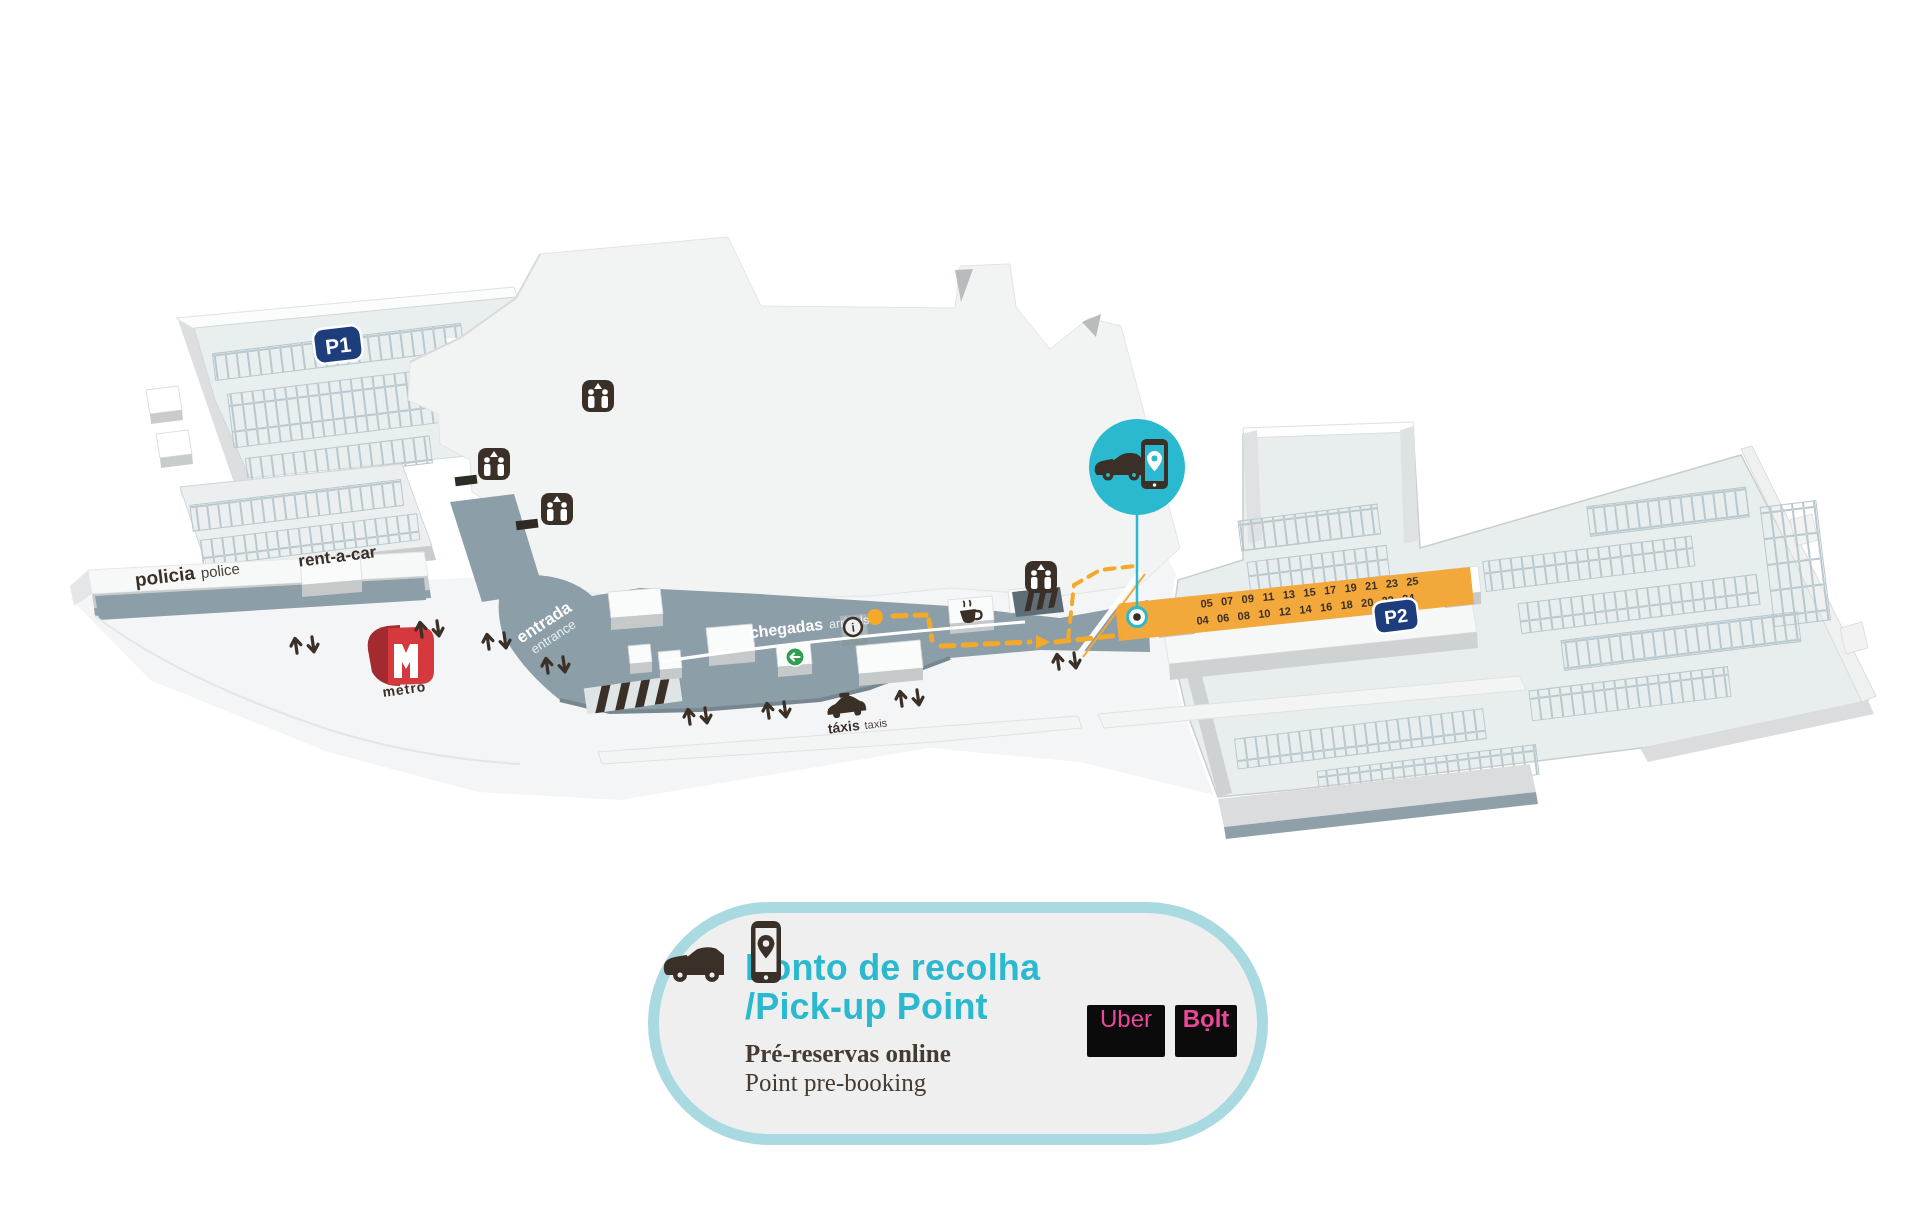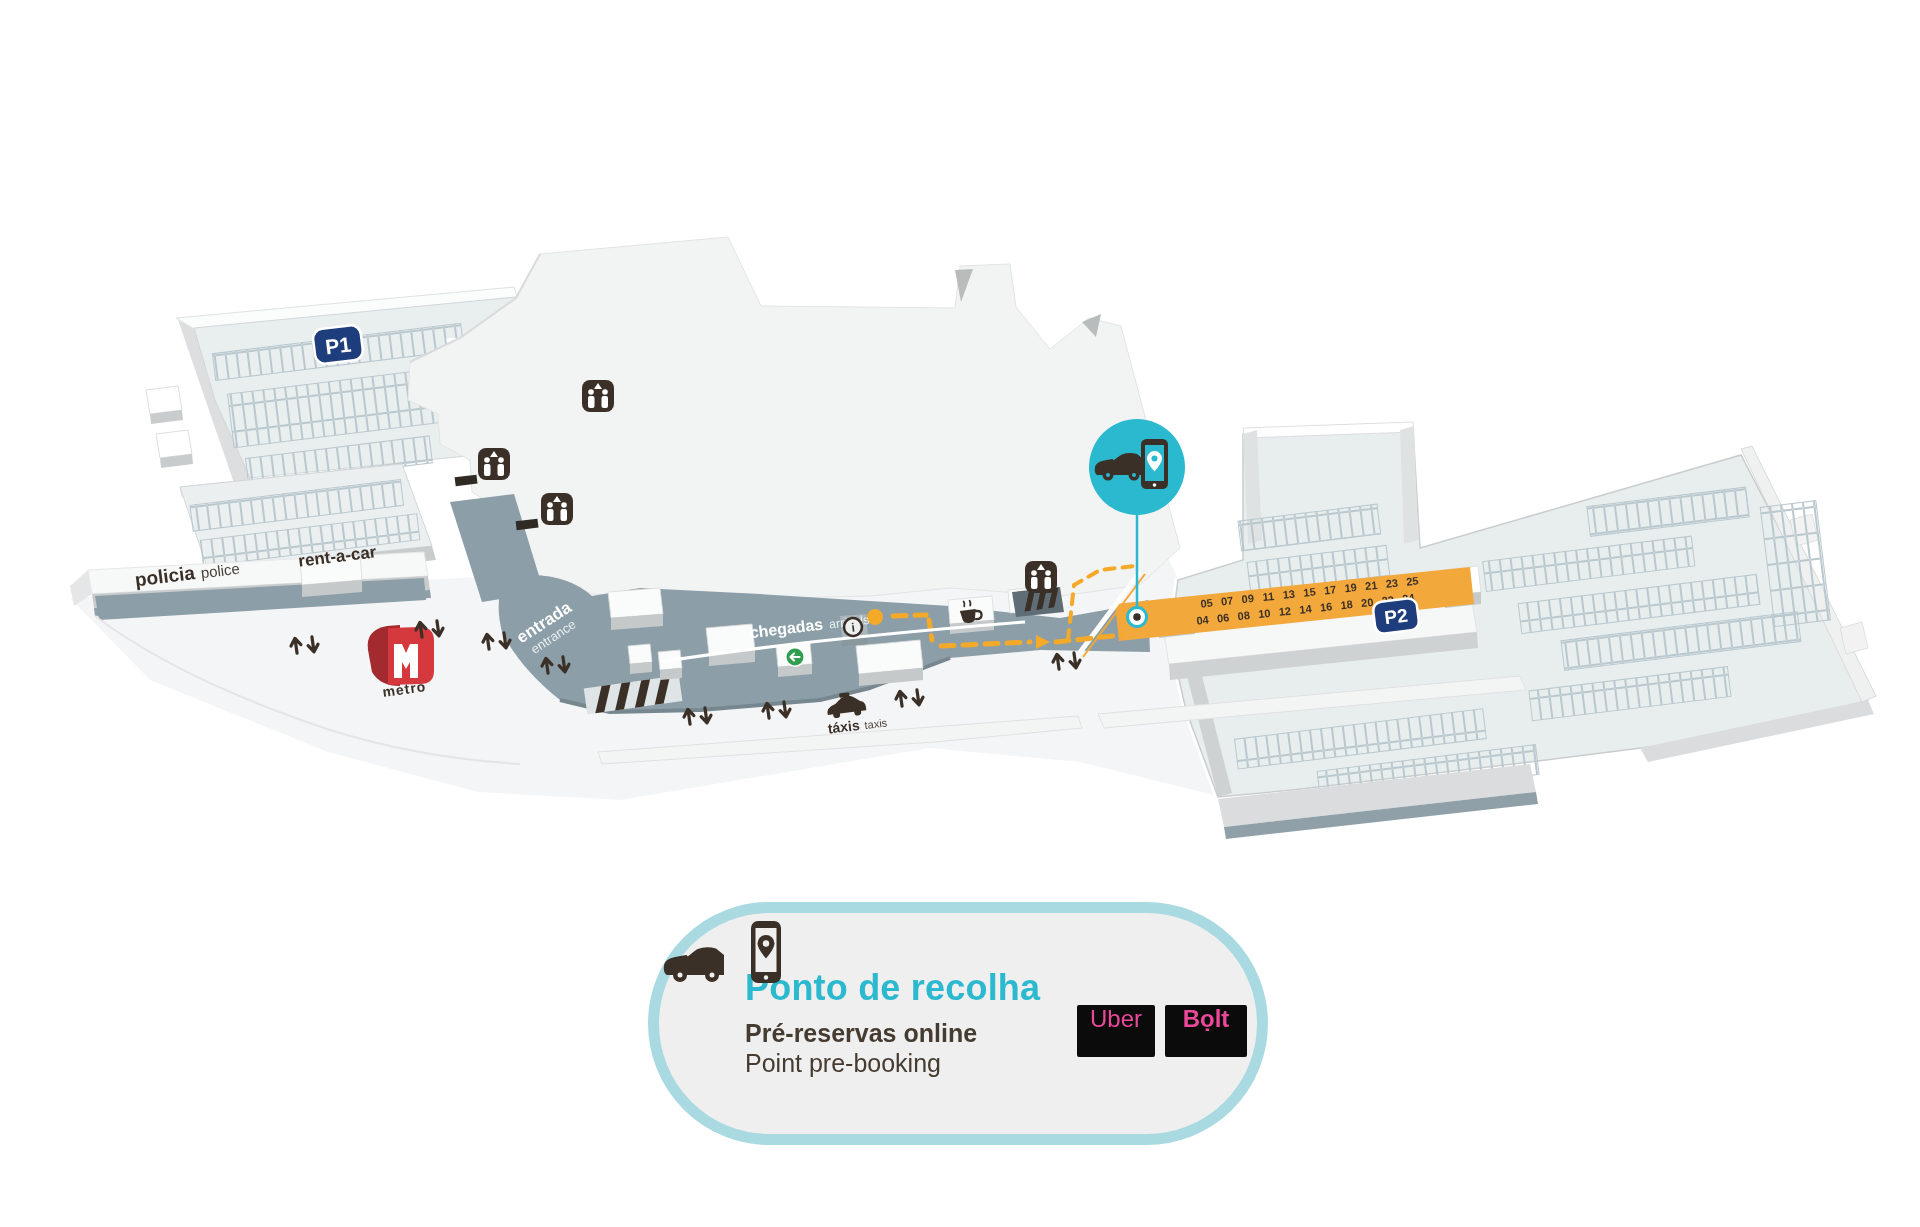--- a/index.html
+++ b/index.html
@@ -12,27 +12,27 @@
   .wlbl-pt{font-weight:bold;fill:#ffffff;}
   .wlbl-en{fill:#e9f0f2;}
   .bay{font-size:11px;font-weight:bold;fill:#3b3027;text-anchor:middle;}
   .badge-txt{font-weight:bold;fill:#ffffff;text-anchor:middle;}
   
   .legend{position:absolute;left:648px;top:902px;width:620px;height:243px;
           background:#efefef;border:11px solid #a9dae1;border-radius:125px;
           box-sizing:border-box;display:flex;align-items:center;}
   .legend-left{margin-left:86px;width:300px;}
   .legend-title{color:#2bb9cf;font-size:36px;font-weight:bold;line-height:1.07;letter-spacing:.2px;}
-  .legend-sub{margin-top:12px;color:#453b30;font-size:25px;line-height:1.18;}
+  .legend-sub{margin-top:12px;color:#453b30;font-size:25px;line-height:1.18;font-family:Liberation Serif, serif;}
   .legend-sub .pt{font-weight:bold;}
   .legend-right{margin-left:22px;width:190px;display:flex;flex-direction:column;align-items:center;}
   .providers{display:flex;gap:10px;margin-top:14px;}
   .provider{background:#0b0b0b;color:#ec4899;height:52px;display:flex;justify-content:center;border-radius:2px;}
   .provider.uber{width:78px;font-size:24px;}
-  .provider.bolt{width:82px;font-size:24px;font-weight:bold;}
+  .provider.bolt{width:62px;font-size:24px;font-weight:bold;}
 </style>
 </head>
 <body>
 
 <div class="stage">
 <svg width="1920" height="1227" viewBox="0 0 1920 1227">
   <defs>
 
     <pattern id="st" width="11" height="26" patternUnits="userSpaceOnUse">
       <path d="M0.5,0.5 H10.5 V25.5 H0.5 Z" fill="none" stroke="#b9c8ce" stroke-width="1"></path>
@@ -367,20 +367,21 @@
       <circle cx="-3" cy="8" r="5.5" fill="#3b3027"></circle>
           <circle cx="-3" cy="8" r="2" fill="#2bb9cf"></circle>
     </g>
   </g>
 </svg>
 
 <div class="legend">
   <div class="legend-left">
     <div class="legend-title">
       <div>Ponto de recolha</div>
+      <div>/Pick-up Point</div>
     </div>
     <div class="legend-sub">
       <div class="pt">Pré-reservas online</div>
       <div class="en">Point pre-booking</div>
     </div>
   </div>
   <div class="legend-right">
     <svg width="128" height="84" viewBox="0 0 128 84">
       <rect x="92" y="8" width="30" height="62" rx="7" fill="#3b3027"></rect>
       <rect x="96.5" y="15" width="21" height="44" fill="#efefef"></rect>

